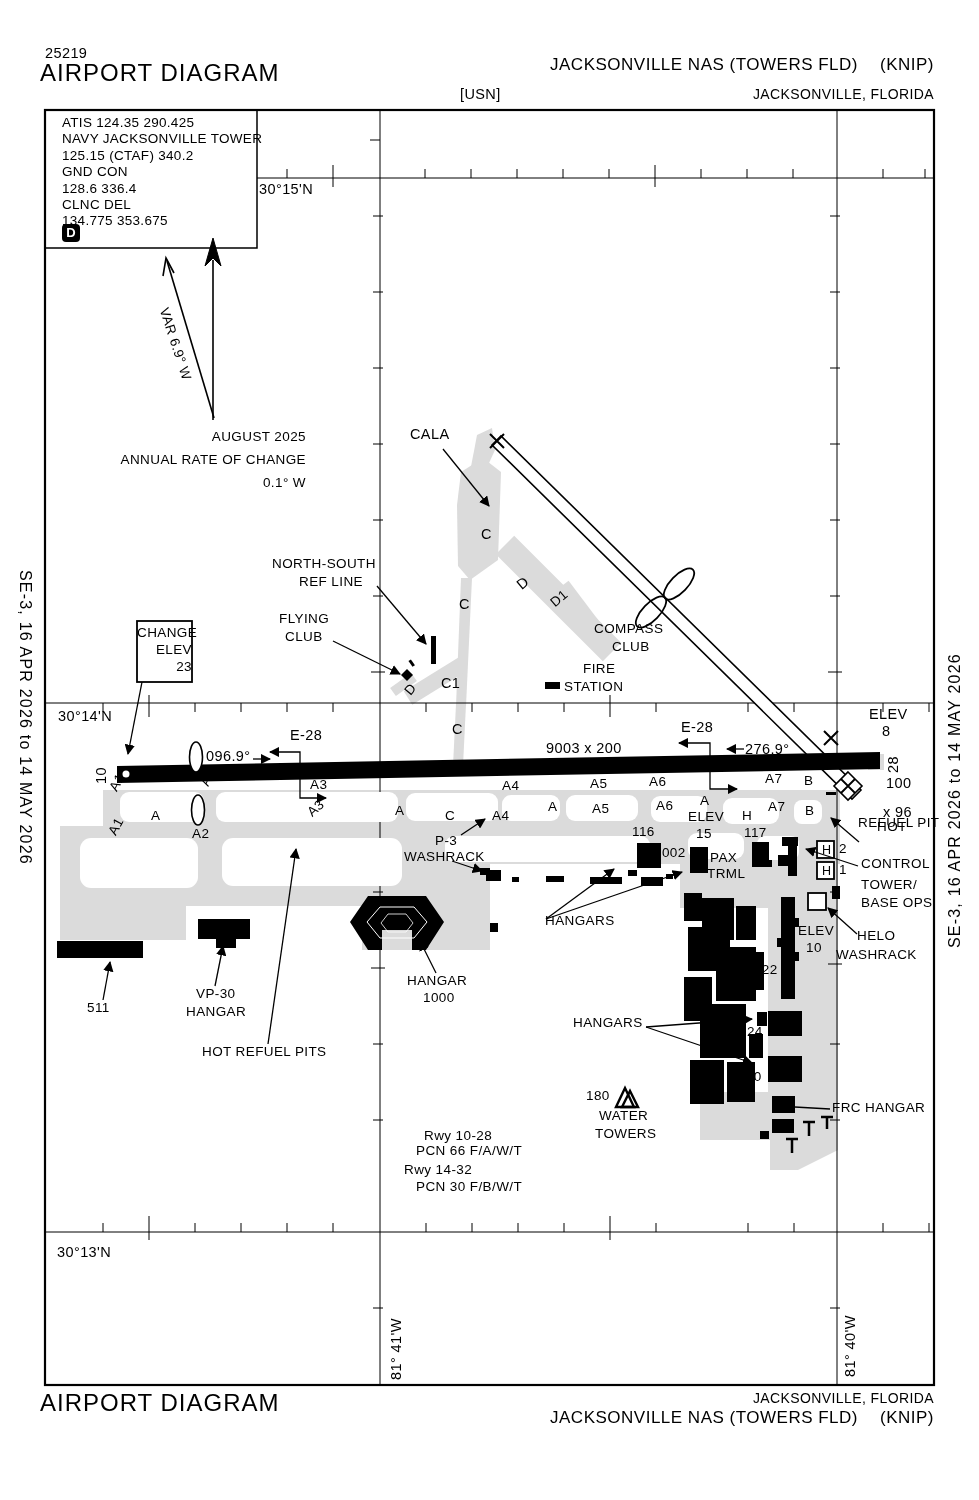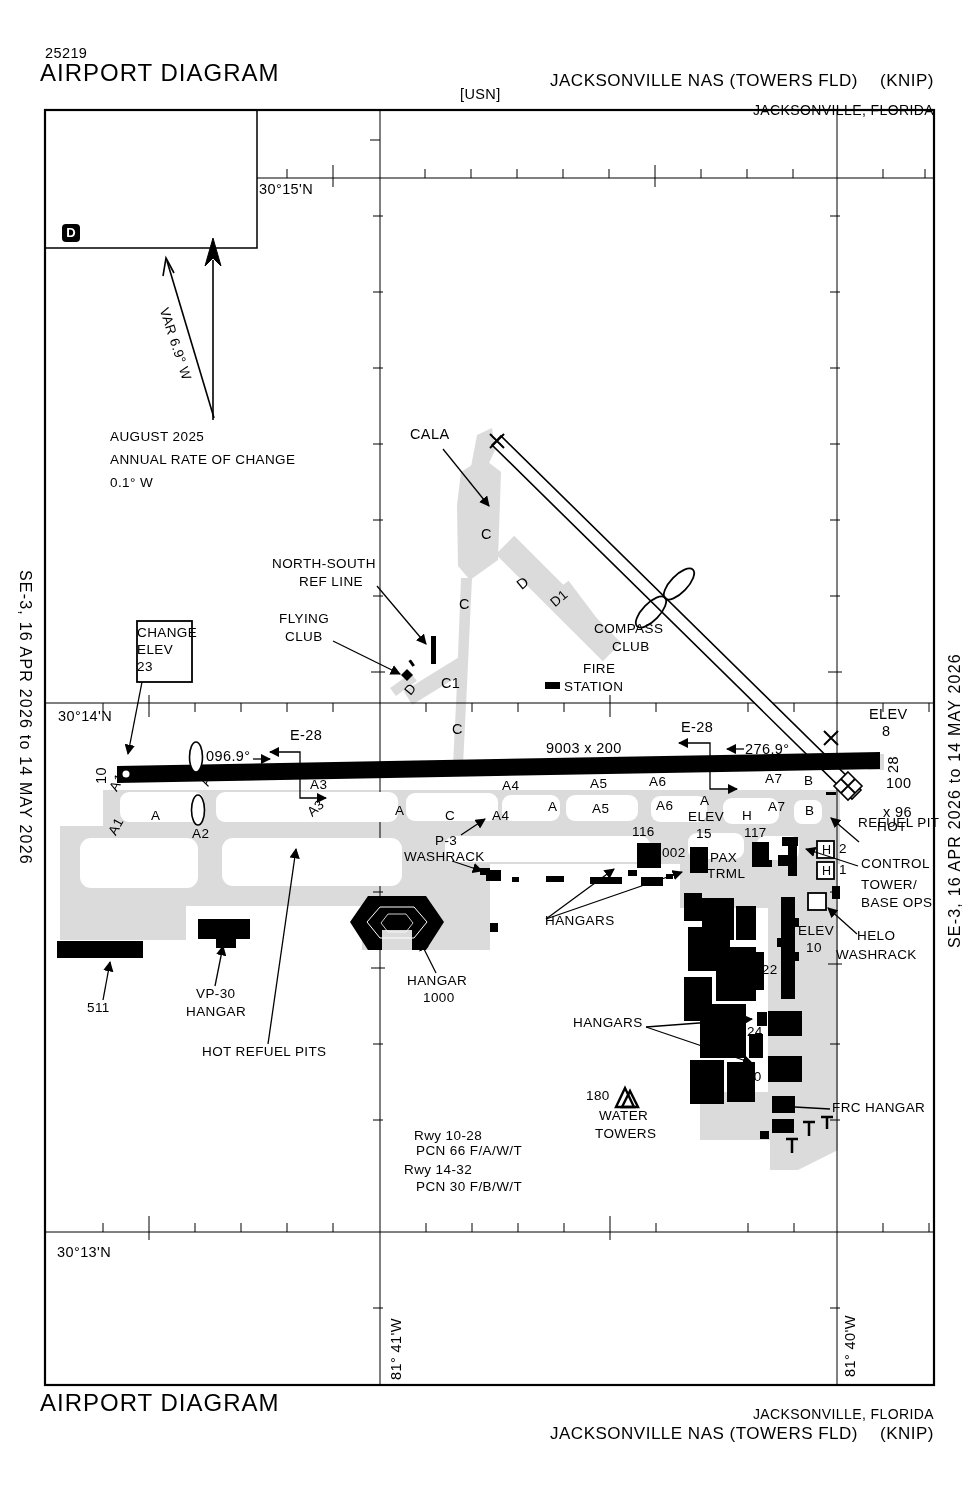--- a/index.html
+++ b/index.html
@@ -6,25 +6,25 @@
   #canvas{position:relative;width:979px;height:1500px;background:#fff;overflow:hidden;
           font-family:"Liberation Sans",sans-serif;color:#000;}
   #map-svg{position:absolute;left:0;top:0;}
   .lbl{position:absolute;white-space:nowrap;font-size:13.5px;letter-spacing:.4px;line-height:1.05;}
   .md{font-size:14.5px;}
   .sm{font-size:12.5px;}
   .ttl{font-size:24px;letter-spacing:1px;}
   .hdr{font-size:17px;letter-spacing:.5px;}
   .sub{font-size:14px;letter-spacing:.4px;}
   .rt{transform-origin:0 0;}
-  .ctr{text-align:left;}
+  .ctr{text-align:right;}
   .commline{font-size:13.5px;letter-spacing:.3px;line-height:16.4px;}
   .dbadge{position:absolute;left:62px;top:224px;width:18px;height:18px;background:#000;color:#fff;
           border-radius:4px;font-size:13px;font-weight:bold;text-align:center;line-height:18px;}
-  .right-line{position:absolute;right:45px;text-align:right;margin-top:16px;}
+  .right-line{position:absolute;right:45px;text-align:right;}
   .gap{display:inline-block;width:22px;}
 </style>
 </head>
 <body>
 
 <div id="canvas">
 
 <svg id="map-svg" width="979" height="1500">
   <defs>
     <marker id="ah" viewBox="0 0 10 10" refX="9" refY="5" markerWidth="8" markerHeight="8" orient="auto-start-reverse">
@@ -214,20 +214,29 @@
 </svg>
 
 <div class="lbl md" style="left:45px;top:46px">25219</div>
 <div class="lbl ttl" style="left:40px;top:60px">AIRPORT DIAGRAM</div>
 <div class="lbl md" style="left:460px;top:87px">[USN]</div>
 <div class="right-line hdr" style="top:55px">
   <span>JACKSONVILLE NAS (TOWERS FLD)</span><span class="gap"></span><span>(KNIP)</span>
 </div>
 <div class="right-line sub" style="top:86px">JACKSONVILLE, FLORIDA</div>
 
+<div style="position:absolute;left:62px;top:115px;">
+  <div class="commline">ATIS  124.35  290.425</div>
+  <div class="commline">NAVY JACKSONVILLE TOWER</div>
+  <div class="commline">125.15  (CTAF) 340.2</div>
+  <div class="commline">GND CON</div>
+  <div class="commline">128.6  336.4</div>
+  <div class="commline">CLNC DEL</div>
+  <div class="commline">134.775  353.675</div>
+</div>
 <div class="dbadge">D</div>
 
 <div class="lbl md" style="left:259px;top:182px">30°15'N</div>
 <div class="lbl md" style="left:58px;top:709px">30°14'N</div>
 <div class="lbl md" style="left:57px;top:1245px">30°13'N</div>
 <div class="lbl md rt" style="left:389px;top:1380px;transform:rotate(-90deg)">81° 41'W</div>
 <div class="lbl md rt" style="left:843px;top:1377px;transform:rotate(-90deg)">81° 40'W</div>
 
 <div class="lbl rt" style="left:170px;top:306px;transform:rotate(72deg)">VAR 6.9° W</div>
 <div class="lbl ctr" style="left:110px;top:430px;width:196px">AUGUST 2025</div>
@@ -242,21 +251,21 @@
 <div class="lbl md rt" style="left:886px;top:773px;transform:rotate(-90deg)">28</div>
 <div class="lbl md" style="left:546px;top:741px">9003 x 200</div>
 <div class="lbl md" style="left:206px;top:749px">096.9°</div>
 <div class="lbl md" style="left:745px;top:742px">276.9°</div>
 <div class="lbl md" style="left:290px;top:728px">E-28</div>
 <div class="lbl md" style="left:681px;top:720px">E-28</div>
 <div class="lbl md" style="left:869px;top:707px">ELEV</div>
 <div class="lbl md" style="left:882px;top:724px">8</div>
 <div class="lbl md" style="left:886px;top:776px">100</div>
 <div class="lbl md" style="left:883px;top:805px">x 96</div>
-<div class="lbl" style="left:414px;top:1129px">Rwy 10-28</div>
+<div class="lbl" style="left:424px;top:1129px">Rwy 10-28</div>
 <div class="lbl" style="left:416px;top:1144px">PCN 66 F/A/W/T</div>
 <div class="lbl" style="left:404px;top:1163px">Rwy 14-32</div>
 <div class="lbl" style="left:416px;top:1180px">PCN 30 F/B/W/T</div>
 
 <div class="lbl rt" style="left:107px;top:787px;transform:rotate(-62deg)">A1</div>
 <div class="lbl rt" style="left:106px;top:831px;transform:rotate(-62deg)">A1</div>
 <div class="lbl rt" style="left:198px;top:783px;transform:rotate(-68deg)">A2</div>
 <div class="lbl" style="left:192px;top:827px">A2</div>
 <div class="lbl" style="left:310px;top:778px">A3</div>
 <div class="lbl rt" style="left:305px;top:809px;transform:rotate(-42deg)">A3</div>

